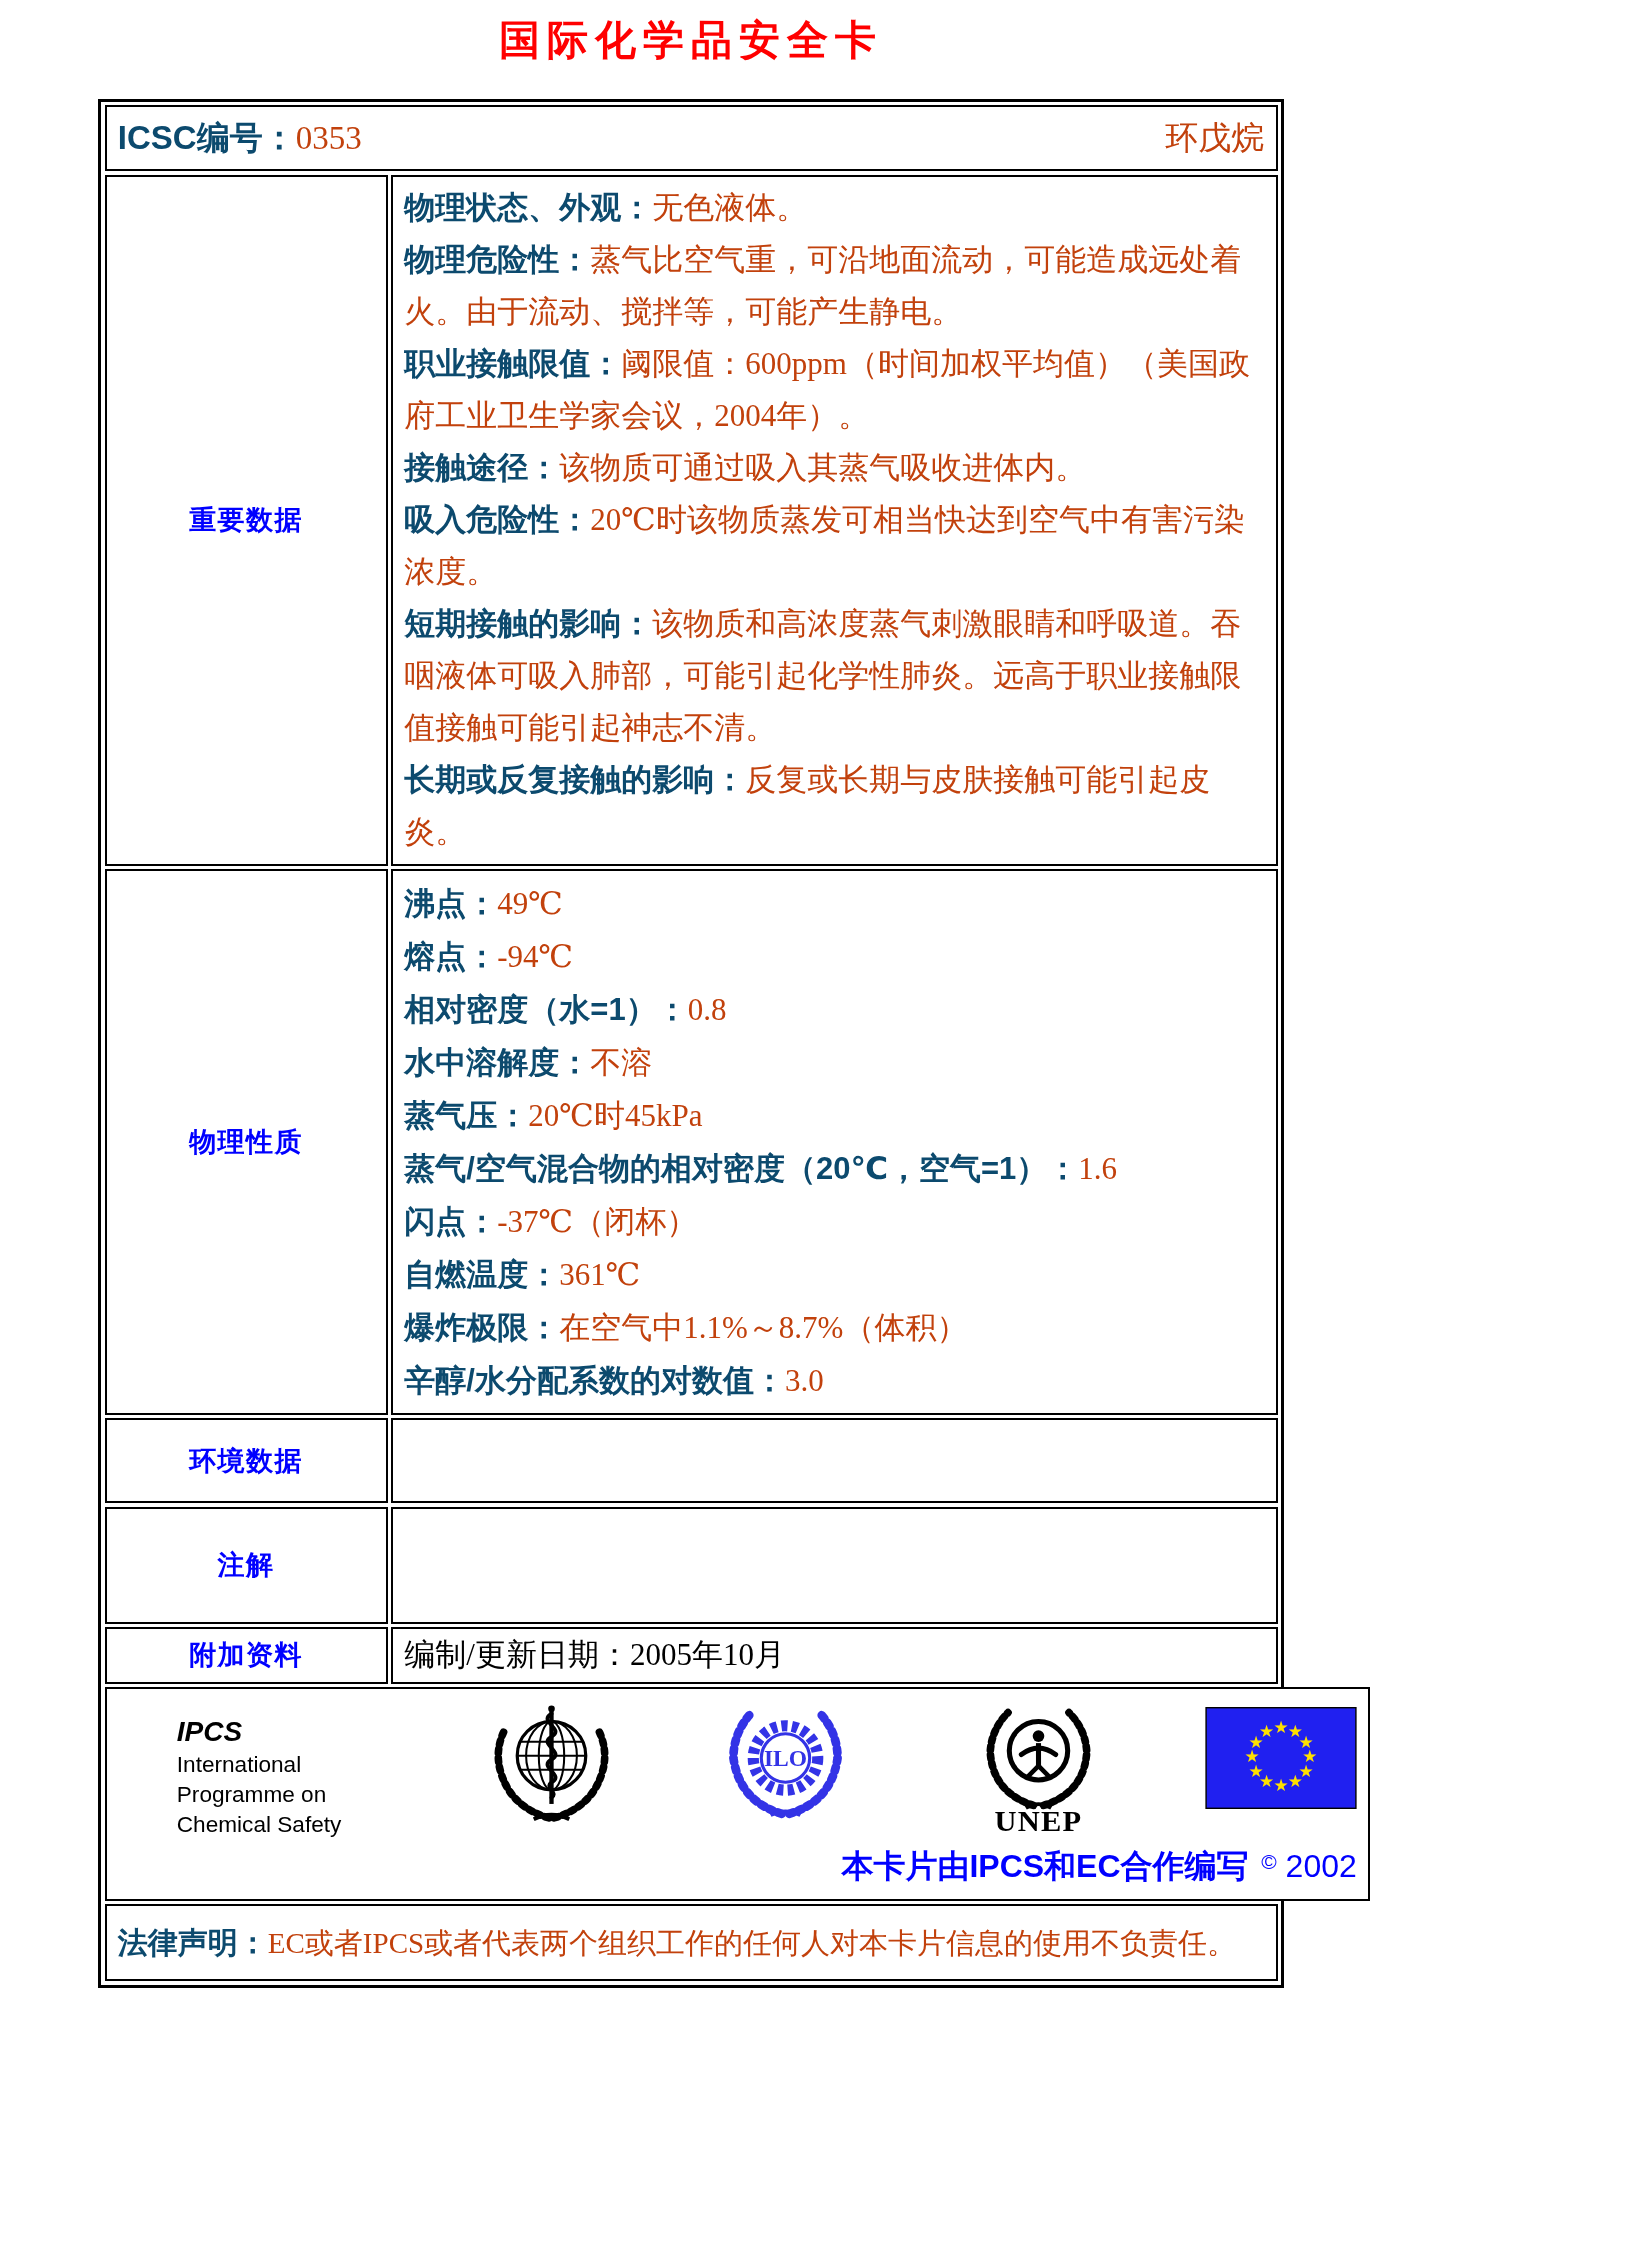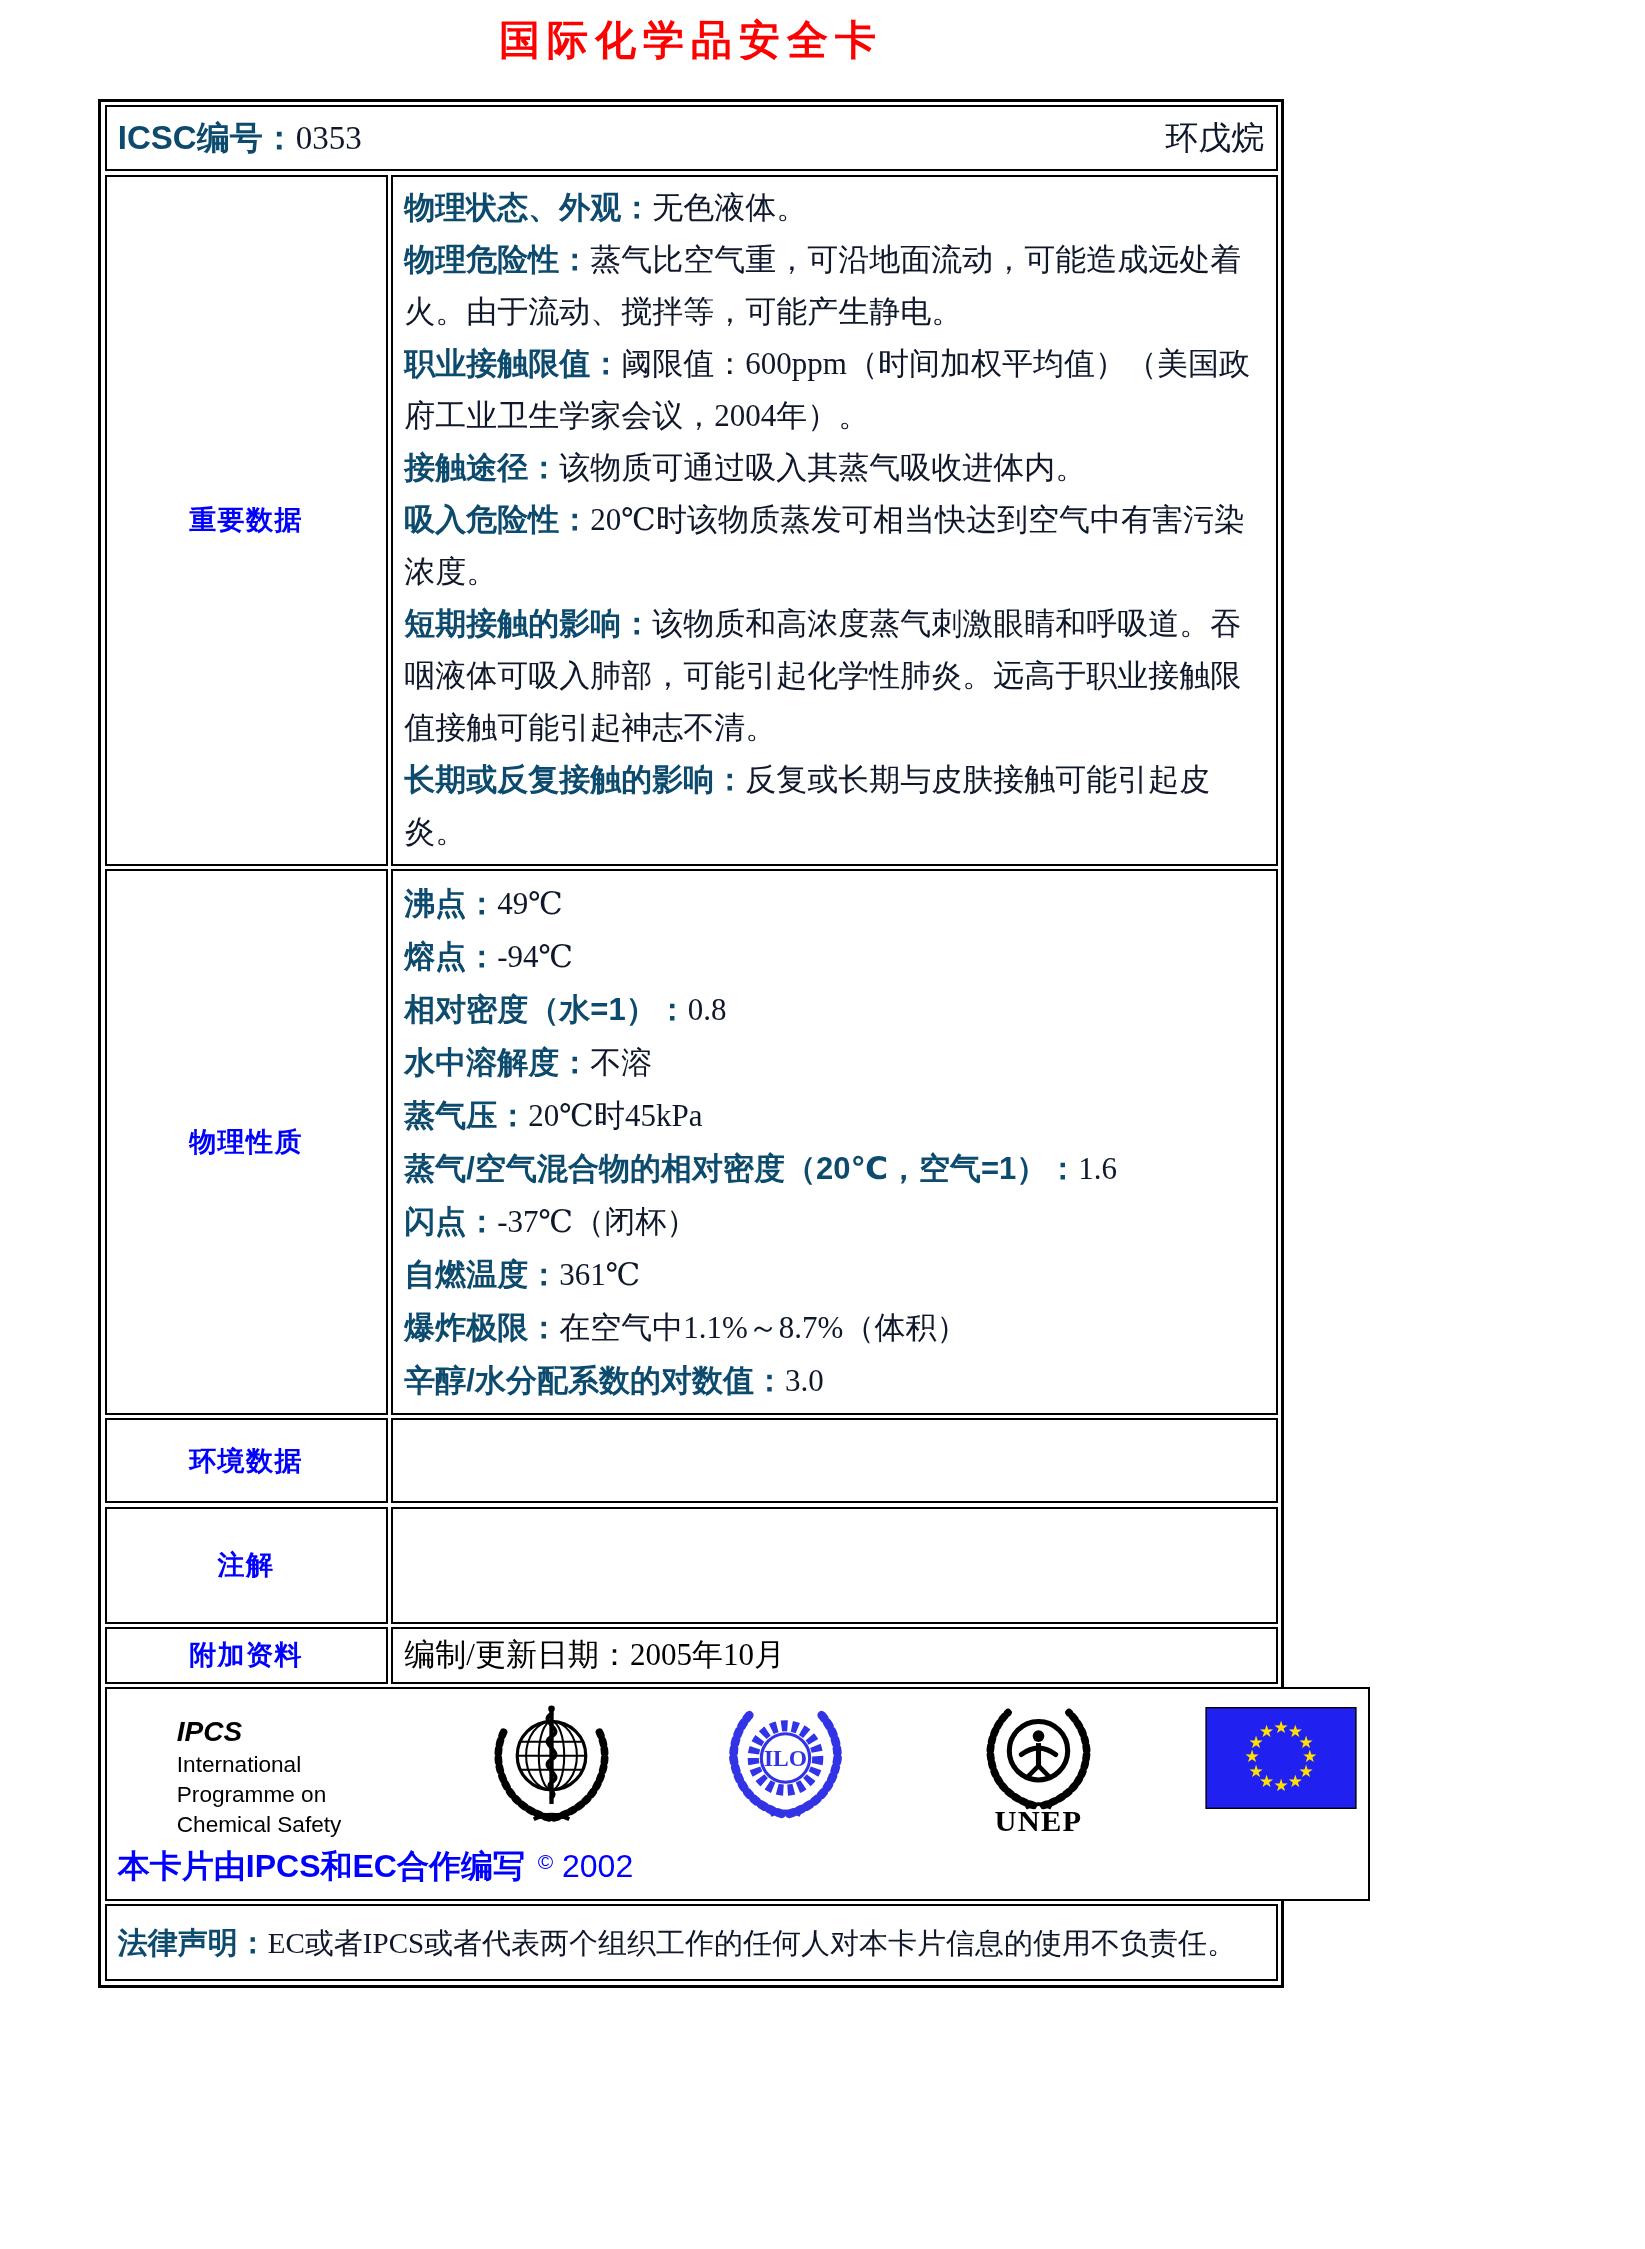--- a/index.html
+++ b/index.html
@@ -31,41 +31,41 @@
   .content-cell { flex: 1; padding: 5.7px 11.3px; font-size: 31px; line-height: 52px; }
   .header-cell {
     display: flex; justify-content: space-between; align-items: center;
     padding: 8.5px 11.3px; font-size: 33px;
   }
   .hdr-left { white-space: nowrap; }
   .lbl {
     color: #0c4a6e; font-weight: 600;
     font-family: "Liberation Sans", "DejaVu Sans", sans-serif;
   }
-  .val { color: #0f172a; }
+  .val { color: #c2410c; }
   .content-cell p { margin: 0; }
   .phys-line { line-height: 53px; }
   .env-content { min-height: 85px; }
   .notes-content { min-height: 117px; }
   .addl-content { padding: 4.2px 11.3px; line-height: 44px; }
   .footer-cell { flex: 1; padding: 7px 11.3px 10px 11.3px; }
   .logo-strip { display: flex; align-items: flex-start; }
   .ipcs-block {
     margin-left: 59px; margin-top: 17px; width: 233px;
     font-family: "Liberation Sans", "DejaVu Sans", sans-serif;
   }
   .ipcs-acronym { font-weight: bold; font-size: 28px; line-height: 37px; font-style: italic; }
   .ipcs-line { font-size: 22.6px; line-height: 30px; }
   .logo { flex: 0 0 auto; }
   .who-logo { margin-left: 76px; }
   .ilo-logo { margin-left: 105px; }
   .unep-logo { margin-left: 126px; }
   .eu-logo { margin-left: 103px; margin-top: 11.3px; }
   .footer-caption {
-    text-align: left; margin-top: 1.4px;
+    text-align: right; margin-top: 1.4px;
     color: #0000ff; font-weight: bold; font-size: 32px;
     font-family: "Liberation Sans", "DejaVu Sans", sans-serif;
   }
   .copyright { font-weight: normal; margin-left: 12.7px; }
   .copy-sym { font-size: 21px; vertical-align: 8.5px; }
   .legal-cell { flex: 1; padding: 15.5px 11.3px; font-size: 29px; line-height: 42px; }
   .legal-cell .lbl { font-size: 30px; }
   svg text.star { font-family: "DejaVu Sans", sans-serif; }
   .unep-word { font-family: "Liberation Serif", "DejaVu Serif", serif; font-weight: bold; }
   .ilo-word { font-family: "Liberation Serif", "DejaVu Serif", serif; font-weight: bold; }

